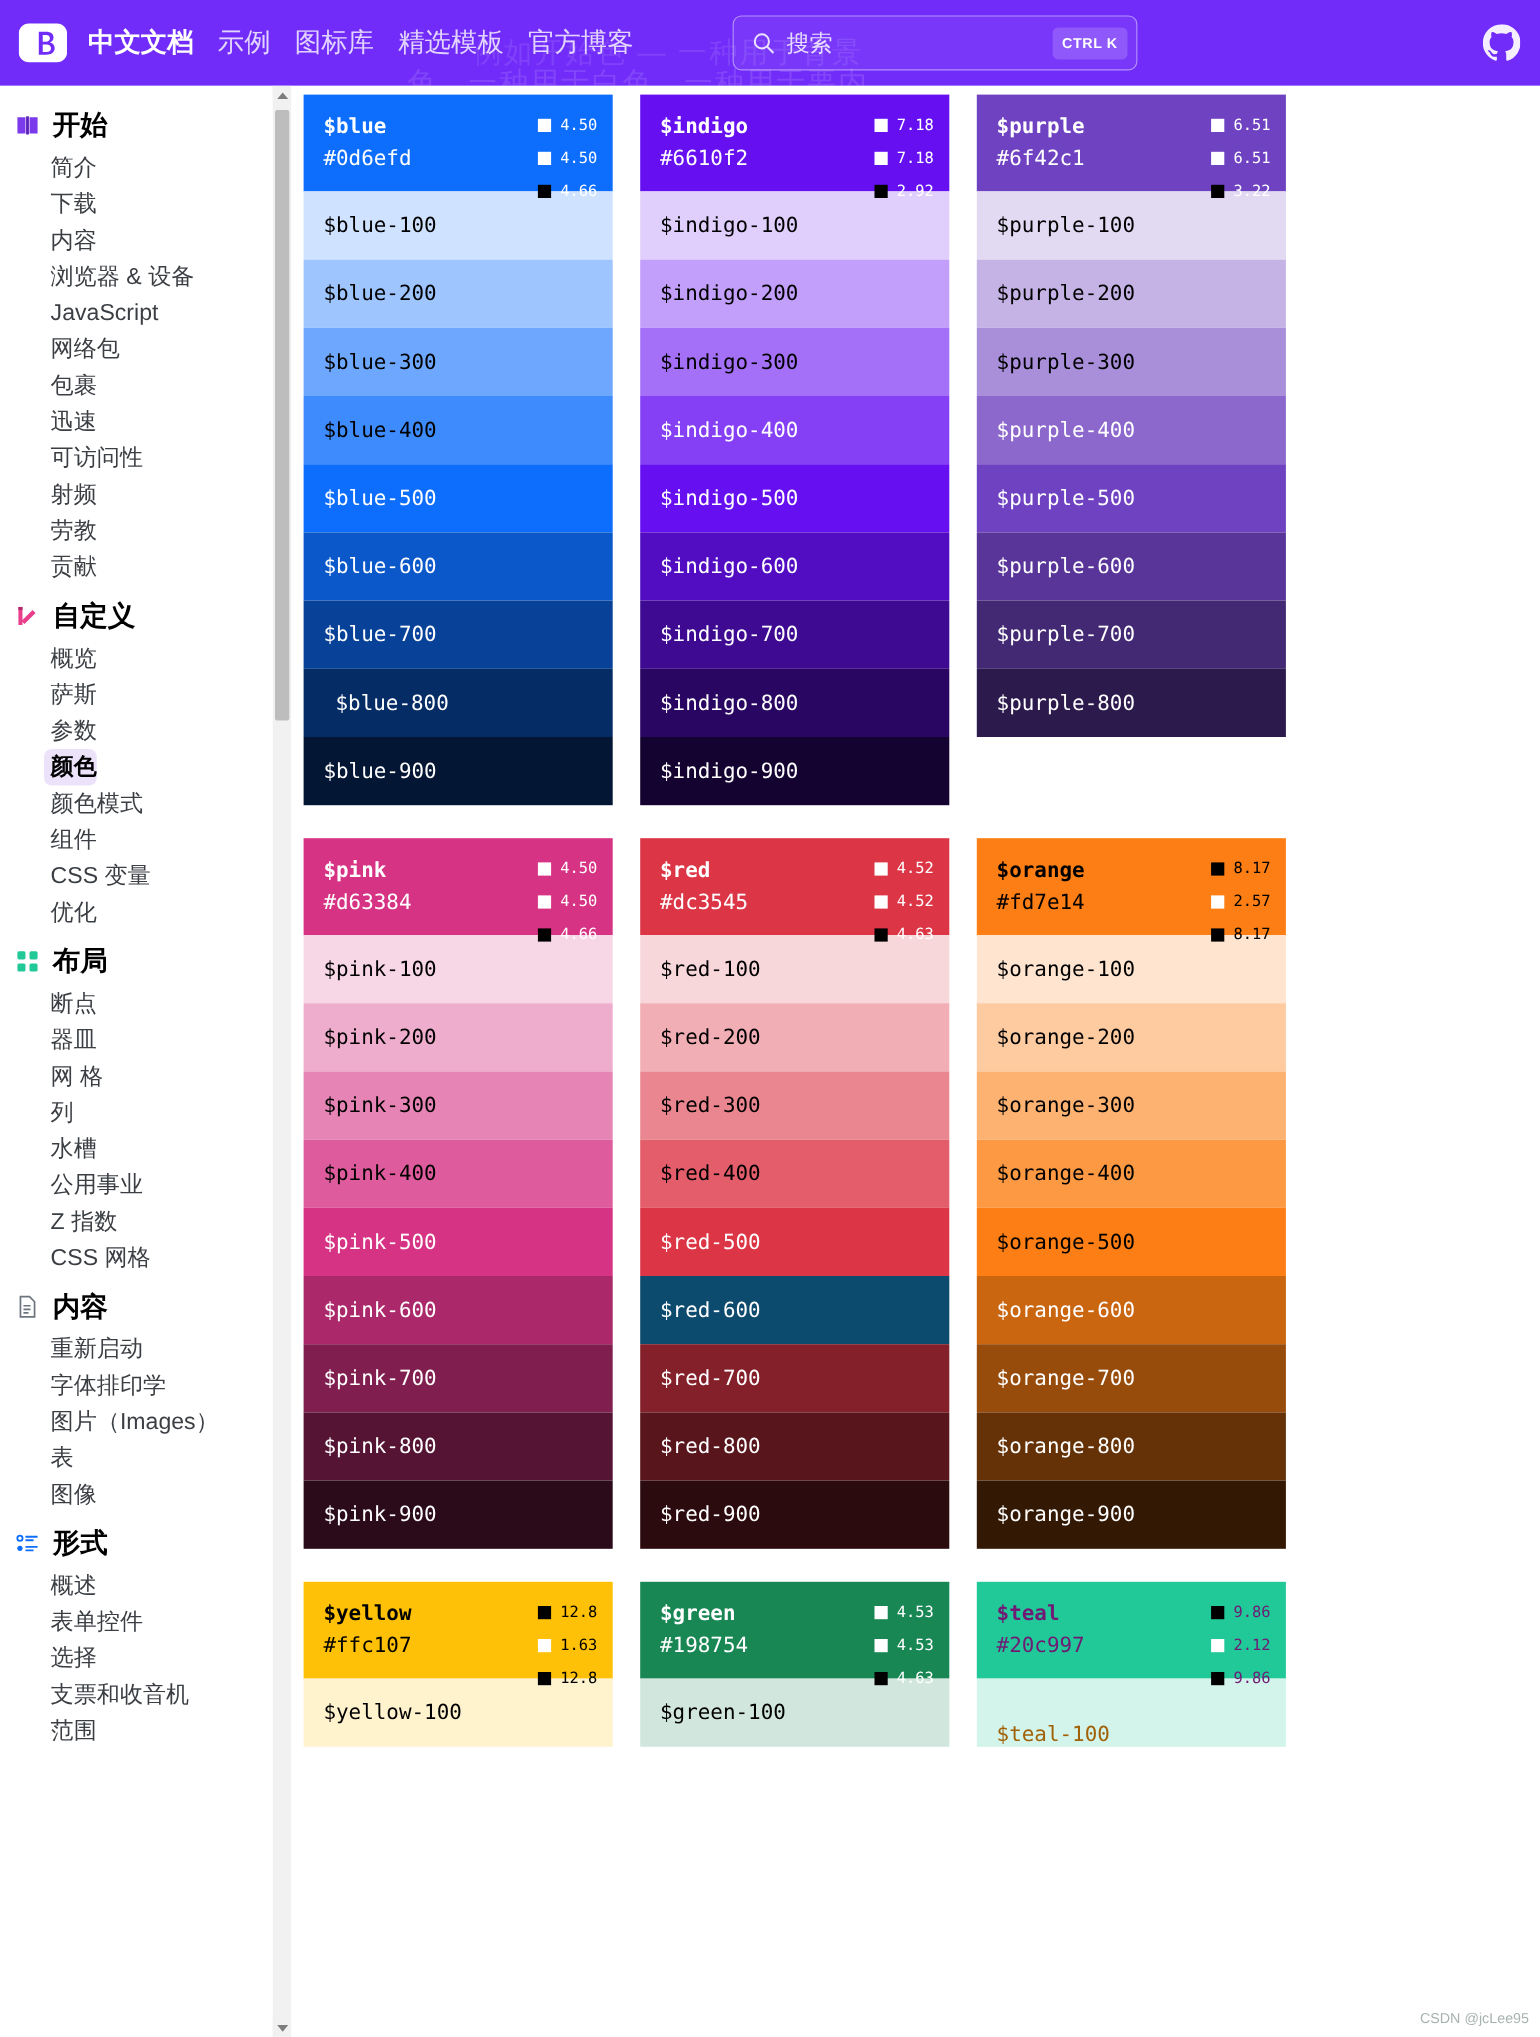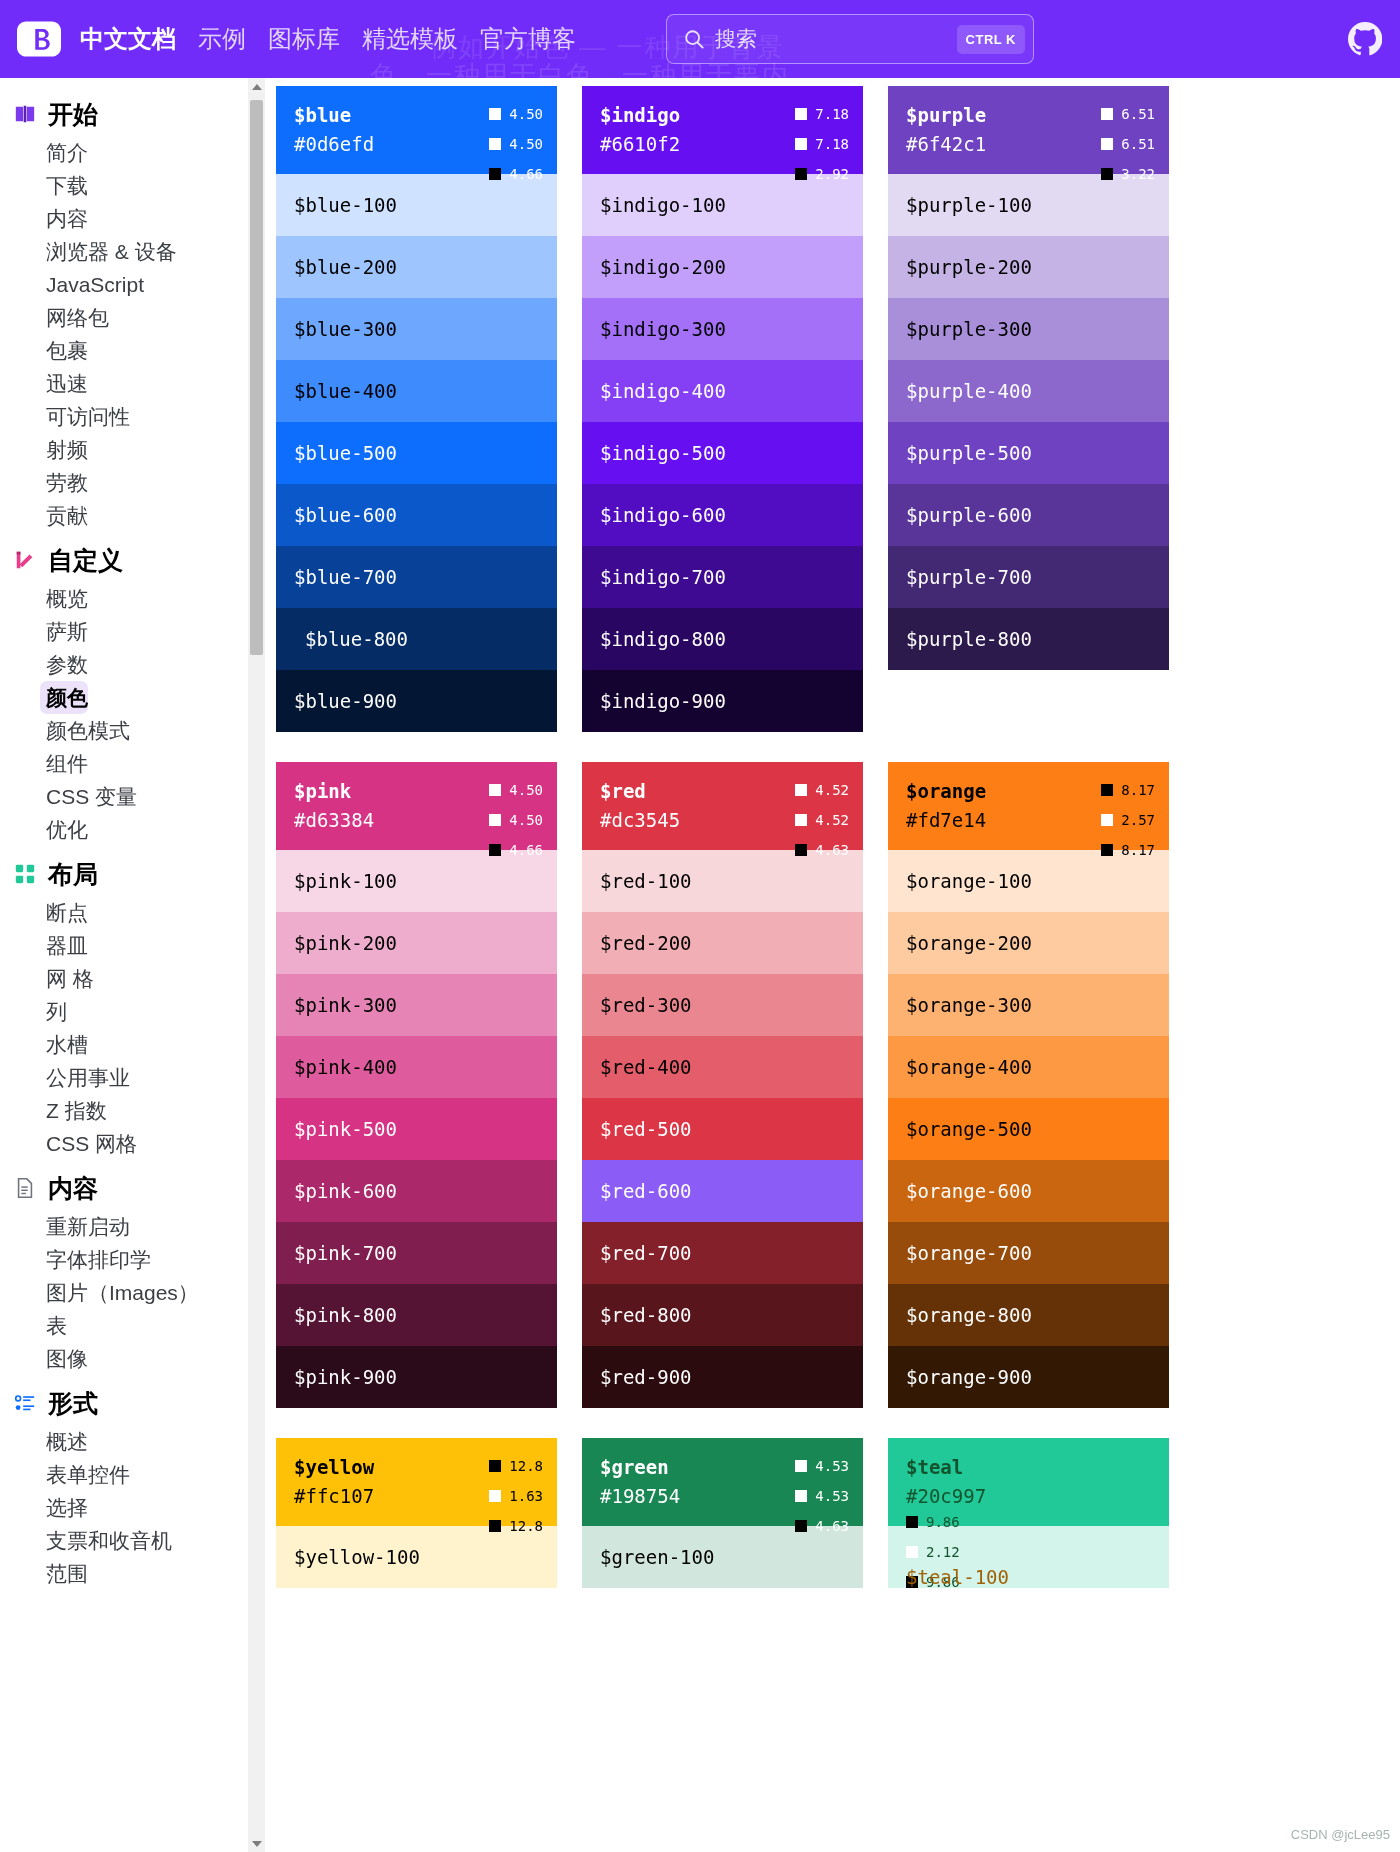--- a/index.html
+++ b/index.html
@@ -608,21 +608,21 @@
           </div>
           <div class="sw-row" style="background: rgb(234, 134, 143); color: rgb(0, 0, 0);">
             <span class="sw-row-label">$red-300</span>
           </div>
           <div class="sw-row" style="background: rgb(227, 93, 106); color: rgb(0, 0, 0);">
             <span class="sw-row-label">$red-400</span>
           </div>
           <div class="sw-row" style="background: rgb(220, 53, 69); color: rgb(255, 255, 255);">
             <span class="sw-row-label">$red-500</span>
           </div>
-          <div class="sw-row" style="background: #8b5cf6; color: rgb(255, 255, 255);">
+          <div class="sw-row" style="background: #0c4a6e; color: rgb(255, 255, 255);">
             <span class="sw-row-label">$red-600</span>
           </div>
           <div class="sw-row" style="background: rgb(132, 32, 41); color: rgb(255, 255, 255);">
             <span class="sw-row-label">$red-700</span>
           </div>
           <div class="sw-row" style="background: rgb(88, 21, 28); color: rgb(255, 255, 255);">
             <span class="sw-row-label">$red-800</span>
           </div>
           <div class="sw-row" style="background: rgb(44, 11, 14); color: rgb(255, 255, 255);">
             <span class="sw-row-label">$red-900</span>
@@ -721,21 +721,21 @@
                 <span class="sw-chip b"></span>
                 <span class="sw-val">4.63</span>
               </div>
             </div>
           </div>
           <div class="sw-row" style="background: rgb(209, 231, 221); color: rgb(0, 0, 0);">
             <span class="sw-row-label">$green-100</span>
           </div>
         </div>
         <div class="swatch-card">
-          <div class="sw-head" style="background: rgb(32, 201, 151); color: #14532d; flex-direction: column;">
+          <div class="sw-head" style="background: rgb(32, 201, 151); color: #701a75;">
             <div class="sw-head-names">
               <div class="sw-name">$teal</div>
               <div class="sw-hex">#20c997</div>
             </div>
             <div class="sw-ratios">
               <div class="sw-ratio">
                 <span class="sw-chip b"></span>
                 <span class="sw-val">9.86</span>
               </div>
               <div class="sw-ratio">

